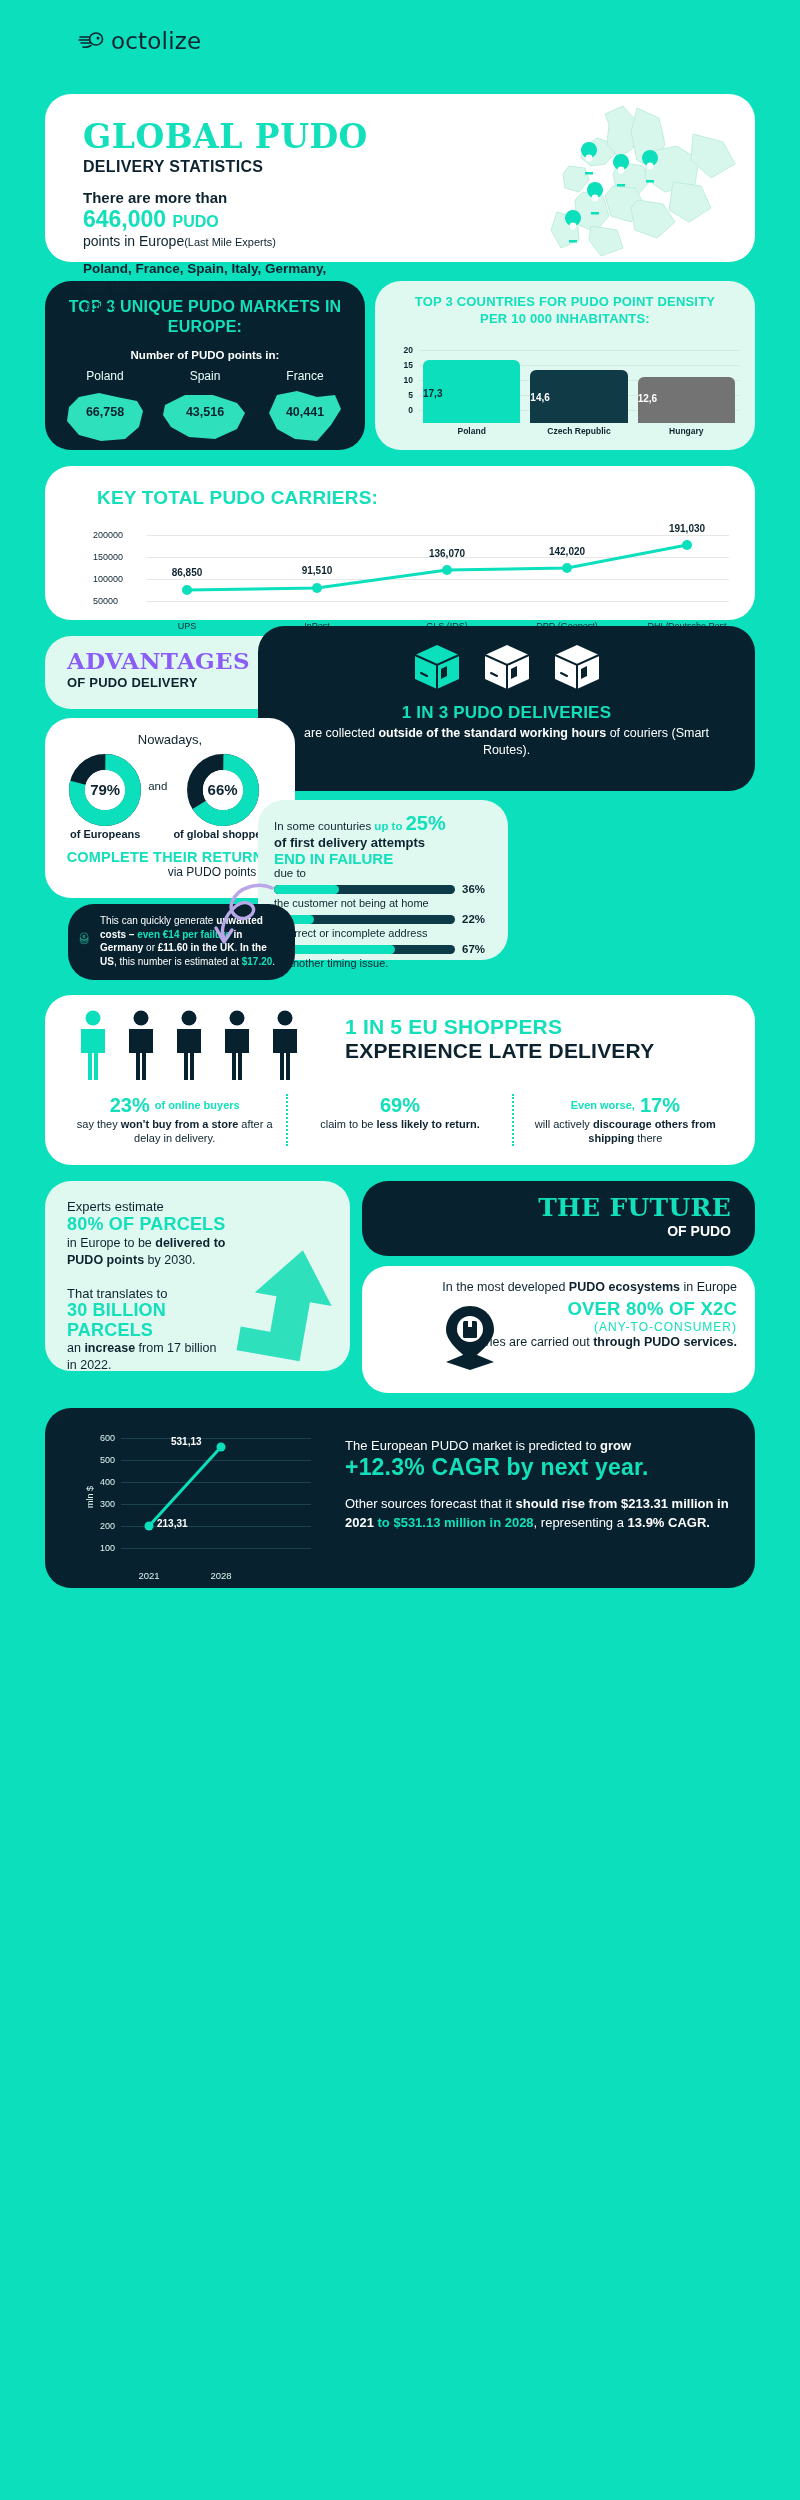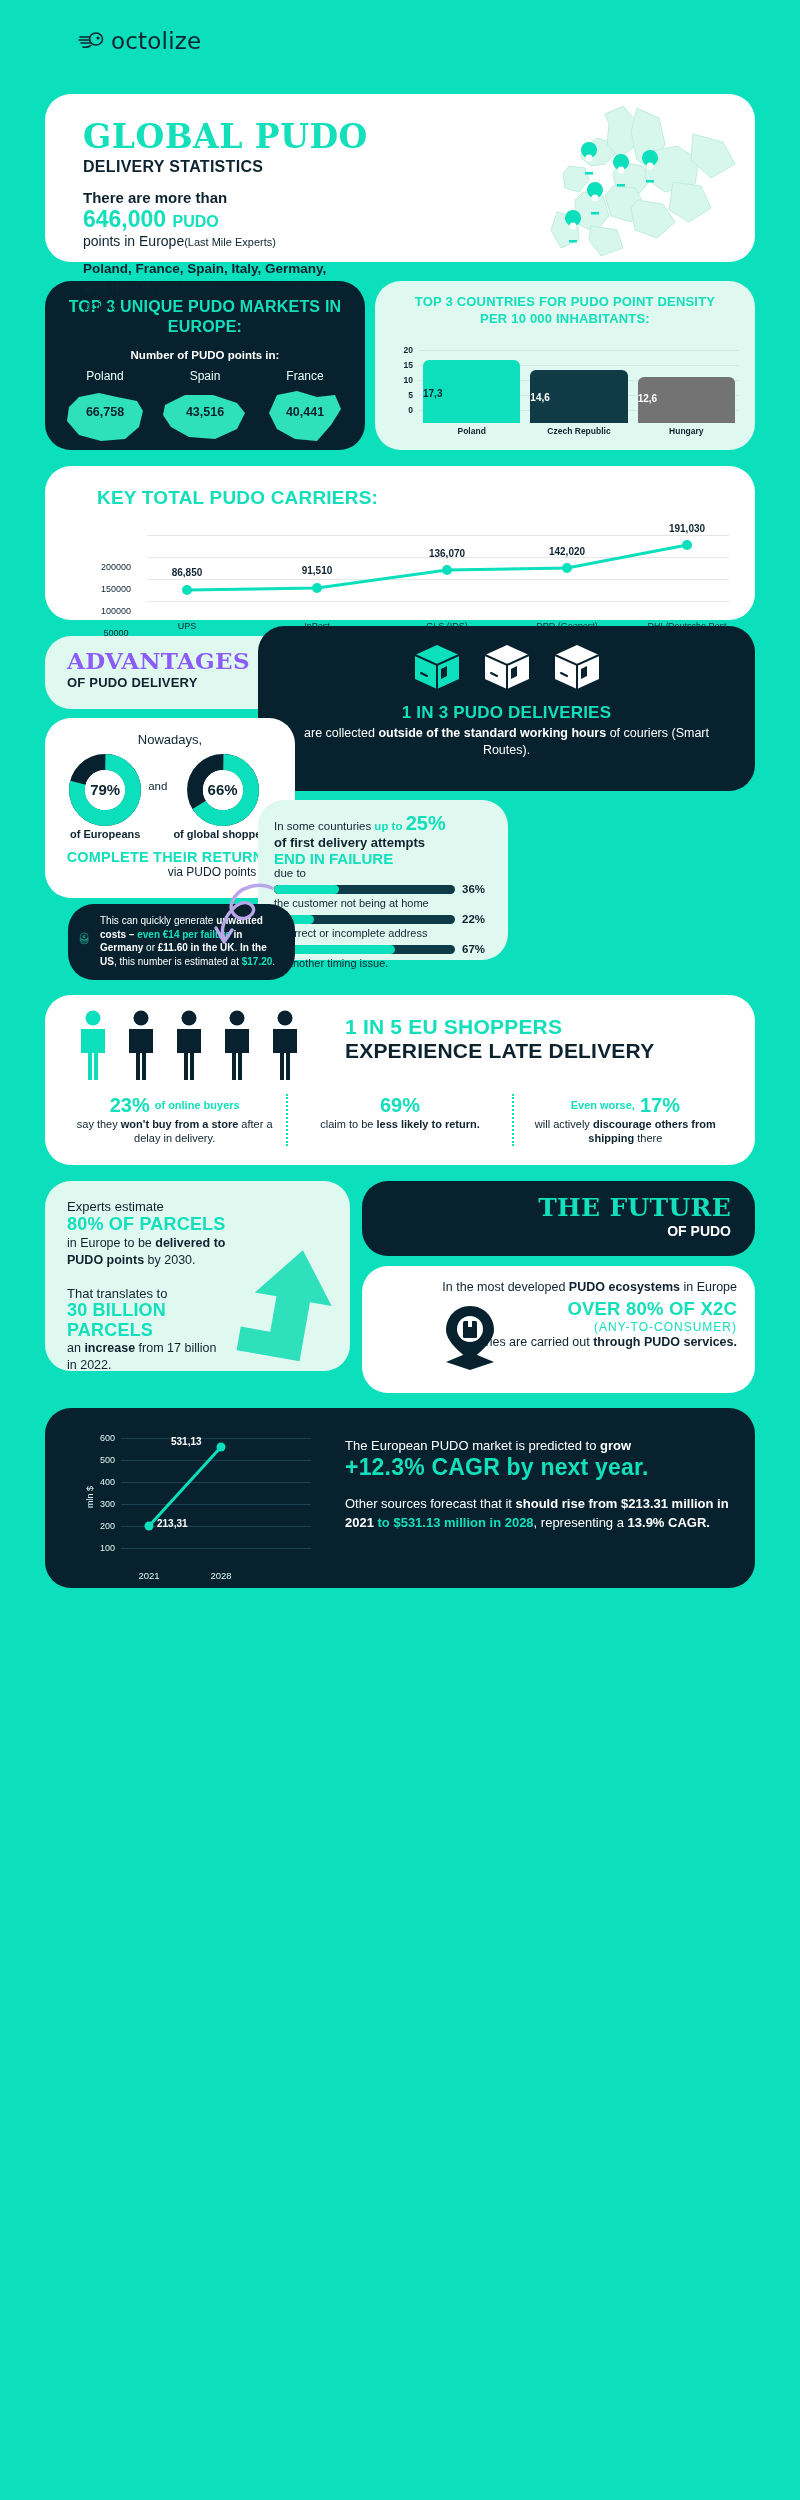--- a/index.html
+++ b/index.html
@@ -65,21 +65,21 @@
   .dn-bars{ position:absolute; left:32px; right:4px; bottom:0; height:73px; display:flex; gap:10px; align-items:flex-end; }
   .dn-bar{ flex:1; border-radius:6px 6px 0 0; position:relative; }
   .dn-bv{ position:absolute; left:0; right:0; top:28px; text-align:left; font-size:10px; font-weight:bold; }
   .dn-names{ position:absolute; left:32px; right:4px; bottom:-13px; display:flex; gap:10px; }
   .dn-name{ flex:1; text-align:center; font-size:8.5px; font-weight:bold; }
 
   
   #carriers{ left:45px; top:466px; width:710px; height:154px; }
   .cr-title{ color:#13e0bb; font-weight:bold; font-size:19px; padding:21px 0 0 52px; letter-spacing:.2px; }
   .cr-chart{ position:relative; margin:8px 26px 0 52px; height:98px; }
-  .cr-ylab{ position:absolute; left:-4px; width:46px; text-align:center; font-size:9px; transform:translateY(-50%);margin-top:32px; }
+  .cr-ylab{ position:absolute; left:-4px; width:46px; text-align:left; font-size:9px; transform:translateY(-50%); }
   .cr-grid{ position:absolute; left:50px; right:0; border-top:1px solid #e7e7e7; }
   .cr-svg{ position:absolute; left:50px; top:0; }
   .cr-dl{ position:absolute; font-size:10px; font-weight:bold; transform:translateX(-50%); }
   .cr-xl{ position:absolute; bottom:-16px; font-size:9px; transform:translateX(-50%); white-space:nowrap; }
 
   
   #adv{ left:45px; top:636px; width:250px; height:73px; }
   .adv-t{ font-family:"DejaVu Serif", serif; font-weight:bold; font-size:23px; color:#8b5cf6;
           padding:13px 0 0 22px; line-height:1; letter-spacing:.3px;}
   .adv-s{ font-size:13px; font-weight:bold; padding-left:22px; margin-top:3px; letter-spacing:.2px;}

